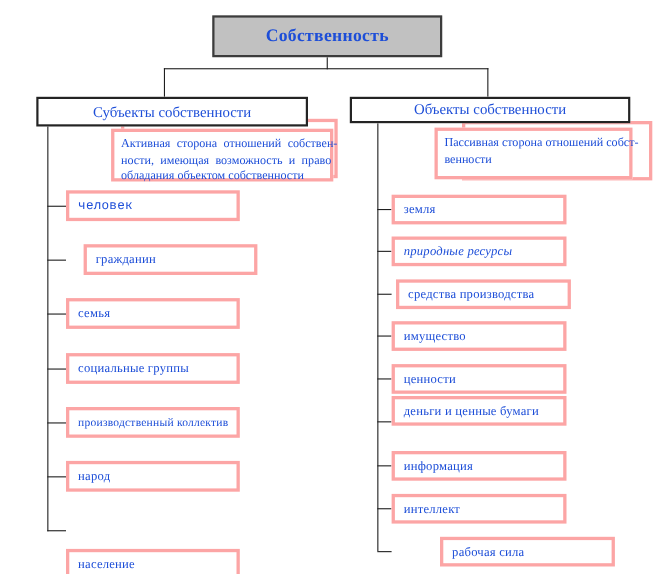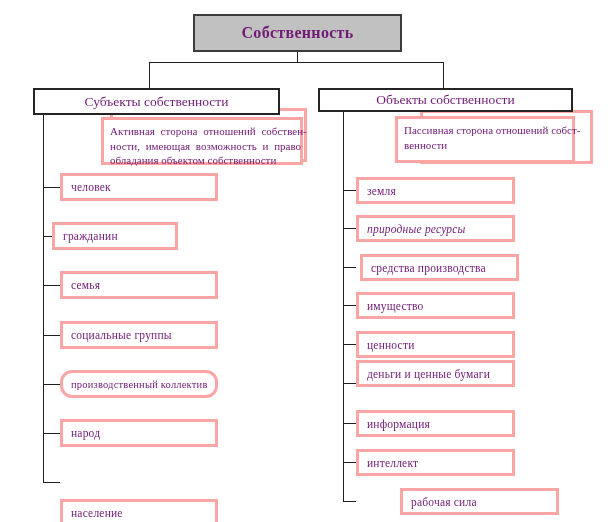--- a/index.html
+++ b/index.html
@@ -2,21 +2,21 @@
 <html><head>
 <meta charset="utf-8">
 <style>
   html, body { margin: 0; padding: 0; background: #ffffff; }
   .canvas {
     position: relative;
     width: 608px;
     height: 522px;
     background: #ffffff;
     font-family: "Liberation Serif", serif;
-    color: #701a75;
+    color: #1d4ed8;
     overflow: hidden;
   }
   .box {
     position: absolute;
     background: #ffffff;
     border: 3px solid #fca5a5;
     box-sizing: border-box;
   }
   .title-box {
     background: #c1c1c1;
@@ -88,33 +88,33 @@
 
   <div class="line" style="left:43px; top:114px; width:1px; height:369px;"></div>
   <div class="line" style="left:43px; top:187px; width:17px; height:1px;"></div>
   <div class="line" style="left:43px; top:236px; width:17px; height:1px;"></div>
   <div class="line" style="left:43px; top:285px; width:17px; height:1px;"></div>
   <div class="line" style="left:43px; top:335px; width:17px; height:1px;"></div>
   <div class="line" style="left:43px; top:384px; width:17px; height:1px;"></div>
   <div class="line" style="left:43px; top:433px; width:17px; height:1px;"></div>
   <div class="line" style="left:43px; top:482px; width:17px; height:1px;"></div>
 
-  <div class="box item-box" style="left:60px; top:173px; width:158px; height:28px;">
+  <div class="box item-box" style="left:60px; top:173px; width:158px; height:28px;font-family:Liberation Mono, monospace;">
     <span>человек</span>
   </div>
-  <div class="box item-box" style="left:52px; top:222px; width:126px; height:28px;">
+  <div class="box item-box" style="left:76px; top:222px; width:158px; height:28px;">
     <span>гражданин</span>
   </div>
   <div class="box item-box" style="left:60px; top:271px; width:158px; height:28px;">
     <span>семья</span>
   </div>
   <div class="box item-box" style="left:60px; top:321px; width:158px; height:28px;">
     <span>социальные группы</span>
   </div>
-  <div class="box item-box" style="left:60px; top:370px; width:158px; height:28px; font-size:10.5px;border-radius:12px;">
+  <div class="box item-box" style="left:60px; top:370px; width:158px; height:28px; font-size:10.5px;">
     <span>производственный коллектив</span>
   </div>
   <div class="box item-box" style="left:60px; top:419px; width:158px; height:28px;align-items:center;">
     <span>народ</span>
   </div>
   <div class="box item-box" style="left:60px; top:468px; width:158px; height:28px;margin-top:31px;">
     <span>население</span>
   </div>
 
   <div class="box outer-box" style="left:420px; top:110px; width:173px; height:54px;"></div>

